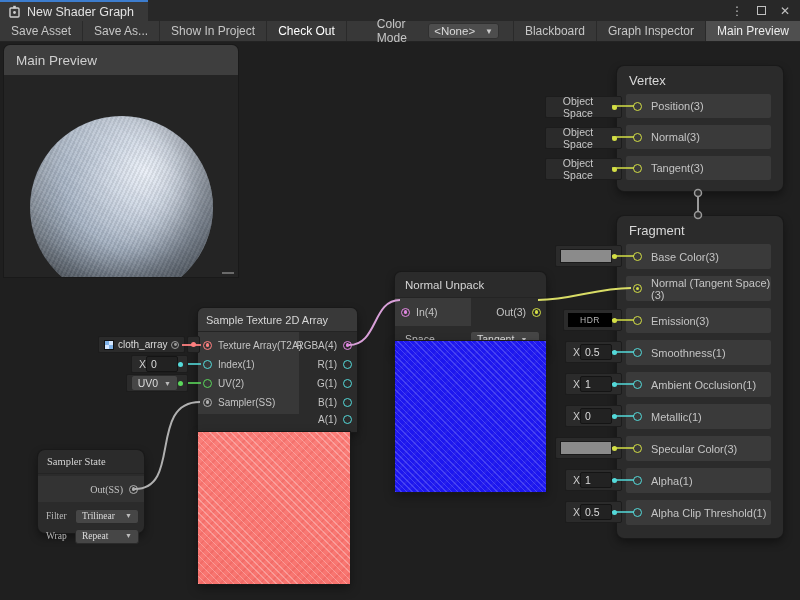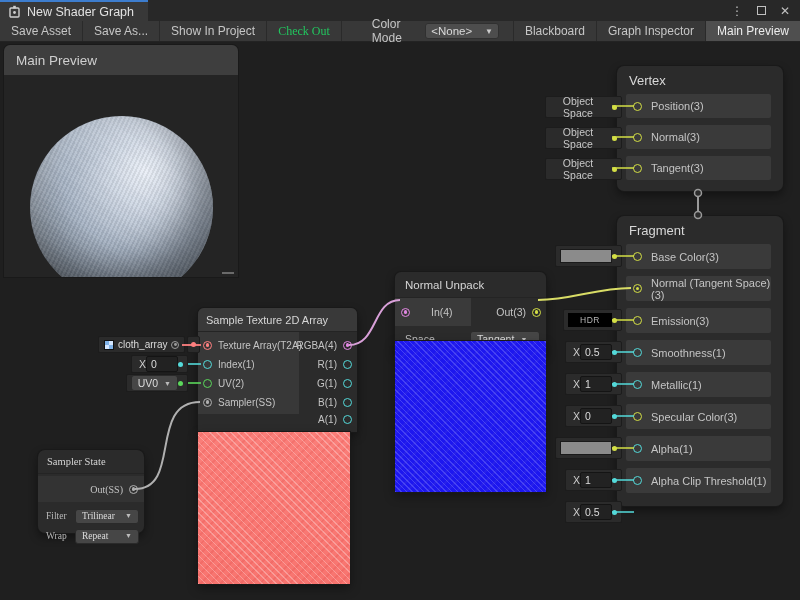--- a/index.html
+++ b/index.html
@@ -11,21 +11,21 @@
   .tab { width:148px; background:#383838; border-top:2px solid #3d7dce; display:flex; align-items:center; gap:6px; padding:0 8px; }
   .tab-title { color:#e2e2e2; font-size:12.5px; white-space:nowrap; }
   .win-controls { margin-left:auto; display:flex; align-items:center; gap:14px; padding-right:10px; color:#c0c0c0; }
   .kebab { font-size:12px; letter-spacing:0; }
   .maxbox { width:9px; height:9px; border:1.5px solid #c0c0c0; display:inline-block; }
   .closex { font-size:12px; }
 
   
   .toolbar { position:absolute; top:21px; left:0; width:800px; height:21px; background:#383838; display:flex; align-items:stretch; font-size:12px; color:#c6c6c6; border-bottom:1px solid #232323; }
   .tbtn { display:flex; align-items:center; padding:0 11px; border-right:1px solid #2a2a2a; white-space:nowrap; cursor:default; }
-  .tbtn.disabled { color:#22c55e;font-family:Liberation Serif, serif; }
+  .tbtn.disabled { color:#ffffff; }
   .tbtn.right { border-right:none; border-left:1px solid #2a2a2a; }
   .tbtn.active { background:#4f4f4f; color:#ececec; }
   .tb-label { display:flex; align-items:center; padding:0 8px 0 30px; }
   .tb-dd { align-self:center; width:96px; height:16px; background:#4d4d4d; border:1px solid #303030; border-radius:3px; display:flex; align-items:center; padding:0 5px; margin-right:14px; }
   .tb-dd .ddval { flex:1; font-size:11.5px; color:#dadada; }
   .tb-dd .arrow { font-size:8px; color:#cccccc; }
   .tb-spacer { flex:1; }
 
   
   .canvas { position:absolute; top:42px; left:0; width:800px; height:558px; background:#1f1f1f; }
@@ -90,21 +90,21 @@
     background:
       repeating-linear-gradient(45deg, rgba(255,255,255,.28) 0 1px, transparent 1px 5px),
       repeating-linear-gradient(-45deg, rgba(205,45,45,.14) 0 2px, transparent 2px 7px),
       linear-gradient(#fa7e79, #f87570);
     box-shadow:0 0 0 1px #191919, 0 4px 10px rgba(0,0,0,.4); }
 
   
   #unpack-node { left:395px; top:218px; width:151px; height:81px; border-radius:6px 6px 0 0;margin-top:12px; }
   #unpack-node .nu-title { height:26px; display:flex; align-items:center; padding:0 10px; font-size:11.5px; color:#d6d6d6; border-bottom:1px solid #242424; }
   .nu-portrow { position:relative; height:28px; }
-  .nu-inbox { position:absolute; left:0; top:0; width:76px; height:28px; background:#3a3a3a; display:flex; align-items:center; gap:21px; padding-left:6px; font-size:10.5px; color:#c4c4c4; }
+  .nu-inbox { position:absolute; left:0; top:0; width:76px; height:28px; background:#3a3a3a; display:flex; align-items:center; gap:6px; padding-left:6px; font-size:10.5px; color:#c4c4c4; }
   .nu-outbox { position:absolute; right:0; top:0; height:28px; display:flex; align-items:center; gap:6px; padding-right:5px; font-size:10.5px; color:#c4c4c4; }
   .nu-spacerow { height:26px; display:flex; align-items:center; justify-content:space-between; padding:0 6px 0 10px; font-size:10.5px; color:#bdbdbd; }
   .blue-preview { position:absolute; left:395px; top:299px; width:151px; height:151px; z-index:3;
     background:
       repeating-linear-gradient(45deg, rgba(130,130,255,.38) 0 1px, transparent 1px 4px),
       repeating-linear-gradient(-45deg, rgba(70,60,215,.25) 0 2px, transparent 2px 7px),
       #1d17ef;
     box-shadow:0 0 0 1px #191919, 0 4px 10px rgba(0,0,0,.4); }
 
   
@@ -230,20 +230,24 @@
       <span class="port p-v3 connected"></span>
       <span>Normal (Tangent Space)(3)</span>
     </div>
     <div class="nrow">
       <span class="port p-v3"></span>
       <span>Emission(3)</span>
     </div>
     <div class="nrow">
       <span class="port p-v1"></span>
       <span>Smoothness(1)</span>
+    </div>
+    <div class="nrow">
+      <span class="port p-v1"></span>
+      <span>Ambient Occlusion(1)</span>
     </div>
     <div class="nrow">
       <span class="port p-v1"></span>
       <span>Metallic(1)</span>
     </div>
     <div class="nrow">
       <span class="port p-v3"></span>
       <span>Specular Color(3)</span>
     </div>
     <div class="nrow">

